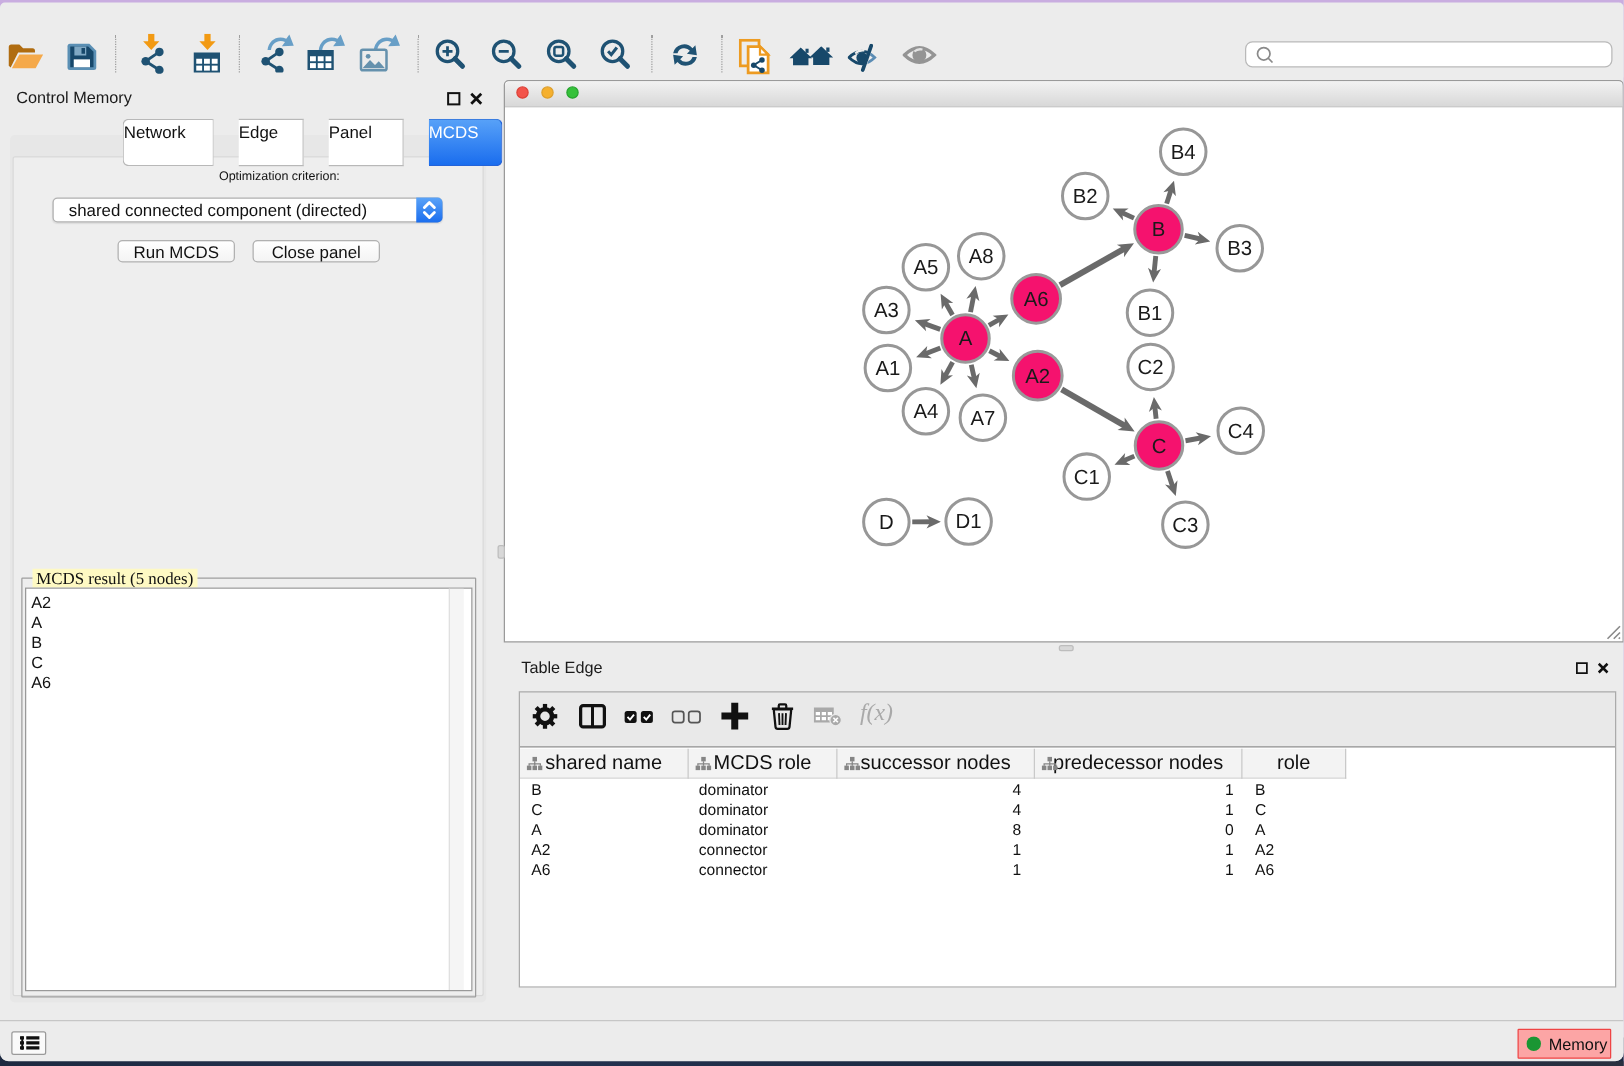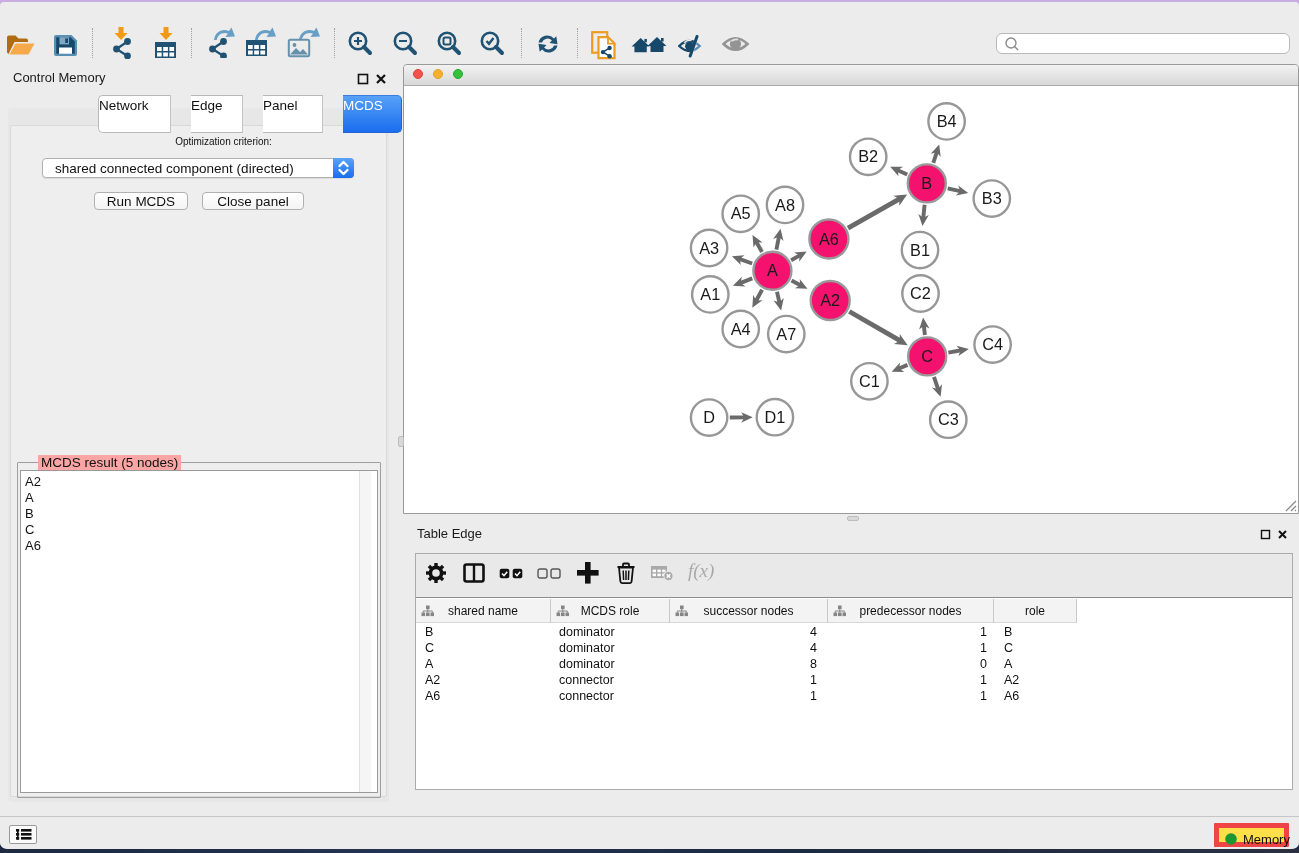--- a/index.html
+++ b/index.html
@@ -27,42 +27,42 @@
 .tabseg { height:38px; line-height:20px; font-size:13.5px; text-align:left; background:#fff; border-top:1px solid #b8b8b8; border-bottom:1px solid #b8b8b8; border-right:1px solid #c4c4c4; color:#111;margin-left:20px; }
 .tabseg.first { border-left:1px solid #b8b8b8; border-radius:5px 0 0 5px; }
 .tabseg.last { border-right:1px solid #2463d8; border-radius:0 5px 5px 0; }
 .tabseg.sel { background:linear-gradient(#57a1f8,#1a6dee); color:#fff; border-top:1px solid #3a7de0; border-bottom:1px solid #2463d8; }
 #optlabel { position:absolute; left:0; top:134px; width:397px; text-align:center; font-size:10px; color:#111;margin-left:25px; }
 #dropdown { position:absolute; left:42px; top:156px; width:312px; height:20px; background:#fff; border:1px solid #b1b1b1; border-radius:4px; box-shadow:0 1px 1px rgba(0,0,0,0.08); }
 #dropdown .txt { position:absolute; left:12px; top:2px; font-size:13.5px; color:#111; }
 #dropdown .step { position:absolute; right:-1px; top:-1px; width:21px; height:20px; background:linear-gradient(#5aa3f8,#1a6dee); border-radius:0 4px 4px 0; }
 .btn { position:absolute; height:18px; background:linear-gradient(#ffffff,#f4f4f4); border:1px solid #b1b1b1; border-radius:4px; font-size:13.5px; color:#111; text-align:center; line-height:17px; }
 #fieldset { position:absolute; left:17px; top:459.5px; width:364px; height:336px; border:1px solid #9e9e9e; border-radius:1px; }
-#fieldset .legend { position:absolute; left:20px; top:-8px; background:#fca5a5; padding:0 3px; font-size:13.5px; color:#111; }
+#fieldset .legend { position:absolute; left:8px; top:-8px; background:#fef9c3; padding:0 3px; font-size:13.5px; color:#111;font-family:Liberation Serif, serif; }
 #listbox { position:absolute; left:2px; top:7px; width:358px; height:323px; background:#fff; border:1px solid #999; }
 #listbox .item { font-size:13px; color:#111; padding-left:4px; height:16px; line-height:16px; }
 #listbox .items { padding-top:3px; }
 #listbox .sbar { position:absolute; right:6px; top:0; width:12px; height:321px; background:#f5f5f5; border-left:1px solid #e0e0e0; }
 
 #netwin { position:absolute; left:403px; top:62px; width:896px; height:449.5px; background:#fff; border:1.5px solid #9a9a9a; border-radius:4px 4px 0 0; }
 #nw-tbar { position:absolute; left:0; top:0; width:100%; height:21px; background:linear-gradient(#f2f2f2,#d8d8d8); border-bottom:1px solid #aaa; border-radius:4px 4px 0 0; }
 #nw-tbar .t1 { left:9px; top:4px; width:10px; height:10px; background:#f3534a; border:1px solid #dd4238; }
 #nw-tbar .t2 { left:29px; top:4px; width:10px; height:10px; background:#f5b02e; border:1px solid #dea02c; }
 #nw-tbar .t3 { left:49px; top:4px; width:10px; height:10px; background:#35c13a; border:1px solid #27a52f; }
 #nw-title { position:absolute; top:3px; left:0; width:100%; text-align:center; font-size:13px; color:#111; }
 
 #tp-title { position:absolute; left:417px; top:524px; font-size:13px; color:#1a1a1a; }
 #tp-box { position:absolute; left:415px; top:551px; width:878px; height:237px; background:#e9e9e9; border:1px solid #ababab; }
 #tp-table { position:absolute; left:0px; top:43px; width:876px; height:192px; background:#fff; border-top:1px solid #8c8c8c; }
 #tp-header { position:absolute; left:0; top:1px; width:661px; height:24px; background:#f3f3f3; border-bottom:1px solid #d8d8d8; }
-.th { position:absolute; top:0; height:24px; border-right:1px solid #c9c9c9; font-size:12px; color:#111; text-align:center; line-height:24px; }
+.th { position:absolute; top:0; height:24px; border-right:1px solid #c9c9c9; font-size:16px; color:#111; text-align:center; line-height:24px; }
 .rowtxt { position:absolute; font-size:12.5px; color:#111; height:16px; line-height:16px; }
 #bottombar { position:absolute; left:0px; top:813.5px; width:1299px; height:32px; background:#ececec; border-top:1px solid #c6c6c6; }
 #tabs2 { position:absolute; left:672px; top:788px; height:20px; display:flex; z-index:5; }
-#memory { position:absolute; left:1214px; top:820.5px; width:75px; height:24px; background:#fde047; border:5px solid #ef4444; border-radius:1px; font-size:13px; color:#111; }
+#memory { position:absolute; left:1214px; top:820.5px; width:75px; height:24px; background:#fca5a5; border:1px solid #ef4444; border-radius:1px; font-size:13px; color:#111; }
 #listbtn { position:absolute; left:9px; top:823px; width:28px; height:19px; background:#fafafa; border:1px solid #9a9a9a; border-radius:2px; }
 </style>
 </head>
 <body>
 <div id="app">
   <div id="toolbar">
     <svg class="ticon" style="left:6px;top:9px" width="30" height="24">
 <path d="M1 19.5 L1 4.5 Q1 2.5 3 2.5 L9.5 2.5 L12.5 5.5 L20 5.5 Q22 5.5 22 7.5 L22 9 L8.5 9 L2.5 21 Z" fill="#B06C10"></path>
 <path d="M3.5 21.5 L9.5 10.5 L28.5 10.5 L22.5 21.5 Z" fill="#F5A94A"></path>
 </svg>

